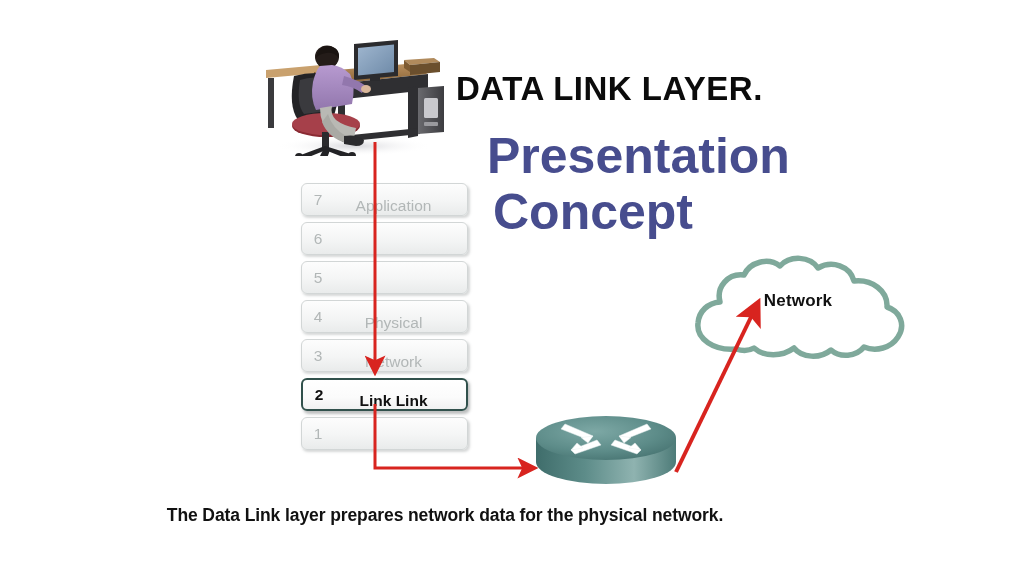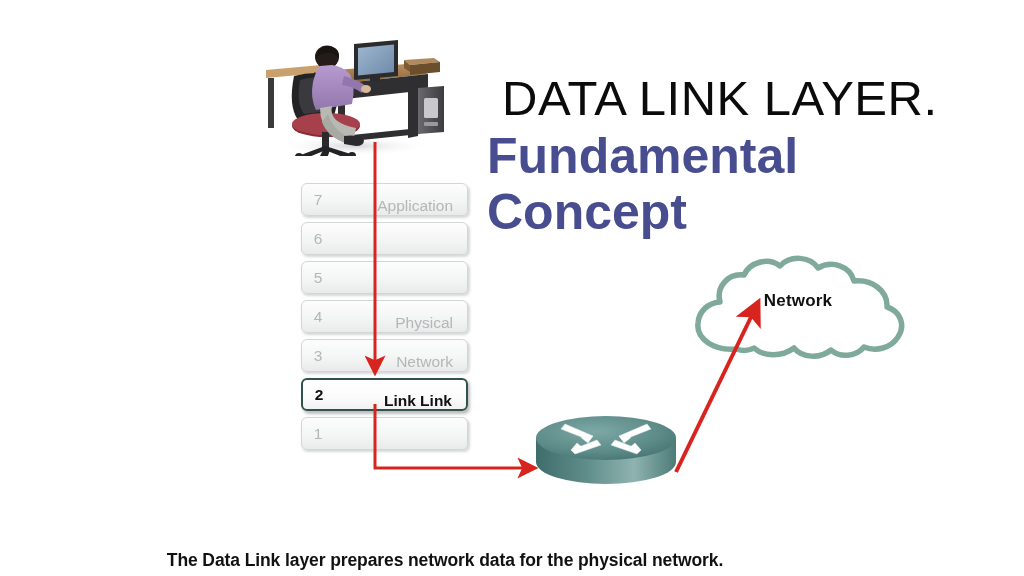--- a/index.html
+++ b/index.html
@@ -15,49 +15,48 @@
     position: relative;
     width: 1024px;
     height: 576px;
     background: #ffffff;
     overflow: hidden;
   }
 
   
   .title-main {
     position: absolute;
-    left: 502px; top: 70px;
-    font-size: 49px;
-    font-weight: normal;
+    left: 456px; top: 70px;
+    font-size: 33px;
+    font-weight: bold;
     letter-spacing: 0.5px;
     color: #0b0b0b;
     white-space: nowrap;
   }
   .title-sub {
     position: absolute;
     left: 487px; top: 128px;
     width: 400px;
     font-size: 50px;
     font-weight: bold;
     line-height: 1.12;
     color: #474d8e;
   }
-  .title-sub .l2 { display: block; }
+  .title-sub .l2 { display: block; margin-left: 6px; }
 
   
   .caption {
     position: absolute;
     left: 0; top: 505px;
     width: 890px;
     text-align: center;
     font-size: 17.5px;
     font-weight: bold;
     color: #111111;
     letter-spacing: -0.1px;
-    margin-top: 45px;
   }
 
   
   .osi-stack {
     position: absolute;
     left: 301px; top: 183px;
     width: 167px;
   }
   .osi-row {
     position: relative;
@@ -72,21 +71,21 @@
     color: #b2b7b7;
     font-size: 15.5px;
   }
   .osi-row .num {
     width: 32px;
     text-align: center;
     flex: 0 0 32px;
   }
   .osi-row .lbl {
     flex: 1 1 auto;
-    text-align: right;
+    text-align: center;
     padding-right: 14px;
     margin-top: 12px;
   }
   .osi-row.active {
     border: 2.5px solid #31514c;
     background: linear-gradient(180deg,#ffffff 0%, #fbfbfb 60%, #f0f1f1 100%);
     color: #111111;
     font-weight: bold;
     box-shadow: 2px 2.5px 3px rgba(90,95,95,0.40);
   }
@@ -213,21 +212,21 @@
     <ellipse cx="108" cy="61" rx="5" ry="4" fill="#d9b79a"></ellipse>
 
     <path d="M62 80 Q62 96 72 104 Q84 110 96 110 L98 100 Q86 98 78 92 Q72 86 74 78 Z" fill="#b9b9b4"></path>
     <path d="M70 86 Q74 100 88 108 L90 116 Q70 110 64 94 Z" fill="#a9a9a4"></path>
 
     <path d="M86 108 Q100 106 106 112 Q106 118 98 118 L86 116 Z" fill="#2b2b2e"></path>
   </svg>
 
   <div class="title-main">DATA LINK LAYER.</div>
   <div class="title-sub">
-    <span class="l1">Fundamental</span>
+    <span class="l1">Presentation</span>
     <span class="l2">Concept</span>
   </div>
 
   <div class="osi-stack">
     <div class="osi-row">
       <span class="num">7</span>
       <span class="lbl">Application</span>
     </div>
     <div class="osi-row">
       <span class="num">6</span>

